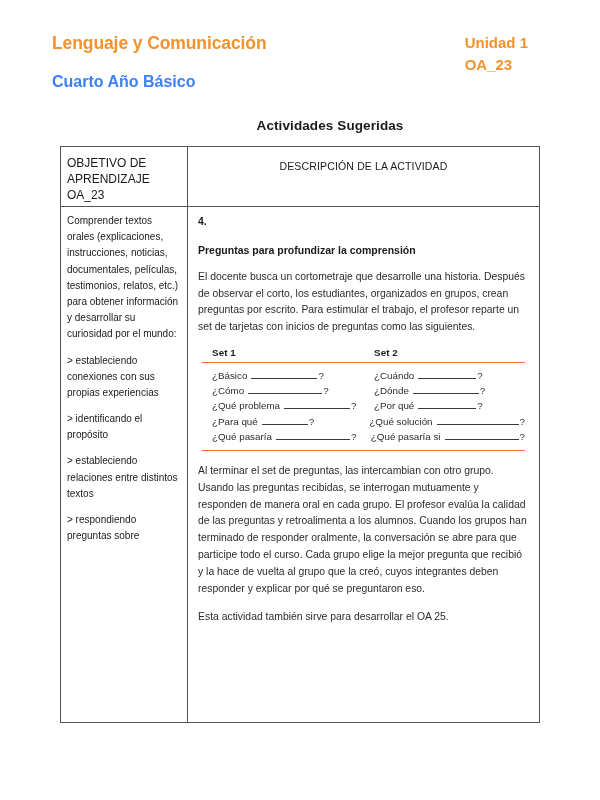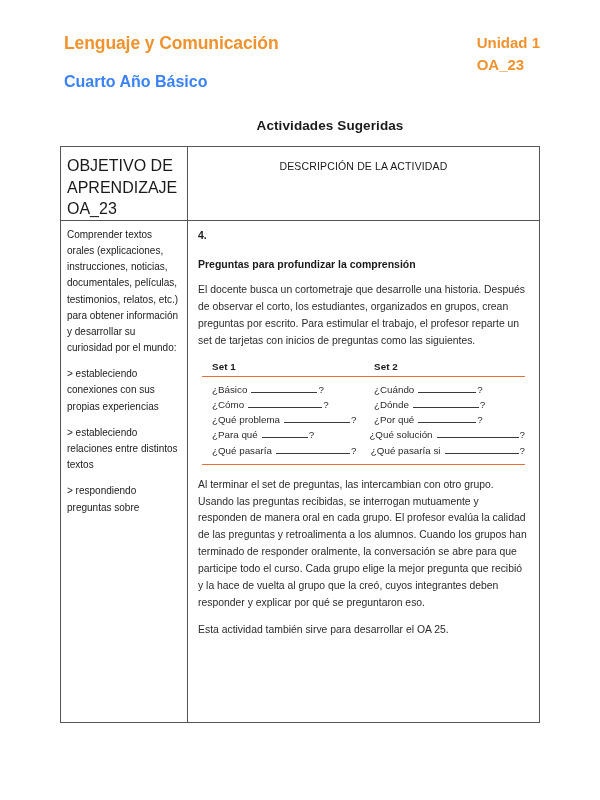--- a/index.html
+++ b/index.html
@@ -13,21 +13,21 @@
     height: 800px;
     position: relative;
     font-family: "Liberation Sans", sans-serif;
     color: #231f20;
     overflow: hidden;
   }
 
   
   .doc-header {
     position: absolute;
-    left: 64px;
+    left: 52px;
     top: 33px;
     width: 476px;
     display: flex;
     justify-content: space-between;
     align-items: flex-start;
   }
   .header-left { text-align: left; }
   .header-right { text-align: left; }
 
   .subject-title {
@@ -107,21 +107,21 @@
     overflow: hidden;
   }
   .col-right {
     flex: 1;
     box-sizing: border-box;
     padding: 8px 10px 0 10px;
     overflow: hidden;
   }
 
   .head-left-text {
-    font-size: 16px;
+    font-size: 12px;
     font-weight: normal;
     line-height: 1.35;
     color: #1a1a1a;
     padding-top: 2px;
   }
   .head-right-text {
     font-size: 10.5px;
     font-weight: normal;
     line-height: 1.35;
     color: #1a1a1a;
@@ -246,20 +246,21 @@
       <div class="head-right-text">DESCRIPCIÓN DE LA ACTIVIDAD</div>
     </div>
   </div>
 
   <div class="table-body-row">
 
     <div class="col-left">
       <div class="objective-body">
         <p>Comprender textos orales (explicaciones, instrucciones, noticias, documentales, películas, testimonios, relatos, etc.) para obtener información y desarrollar su curiosidad por el mundo:</p>
         <p>&gt; estableciendo conexiones con sus propias experiencias</p>
+        <p>&gt; identificando el propósito</p>
         <p>&gt; estableciendo relaciones entre distintos textos</p>
         <p>&gt; respondiendo preguntas sobre</p>
       </div>
     </div>
 
     <div class="col-right">
       <p class="act-number">4.</p>
       <p class="act-subtitle">Preguntas para profundizar la comprensión</p>
       <p class="act-para">El docente busca un cortometraje que desarrolle una historia. Después de observar el corto, los estudiantes, organizados en grupos, crean preguntas por escrito. Para estimular el trabajo, el profesor reparte un set de tarjetas con inicios de preguntas como las siguientes.</p>
 

